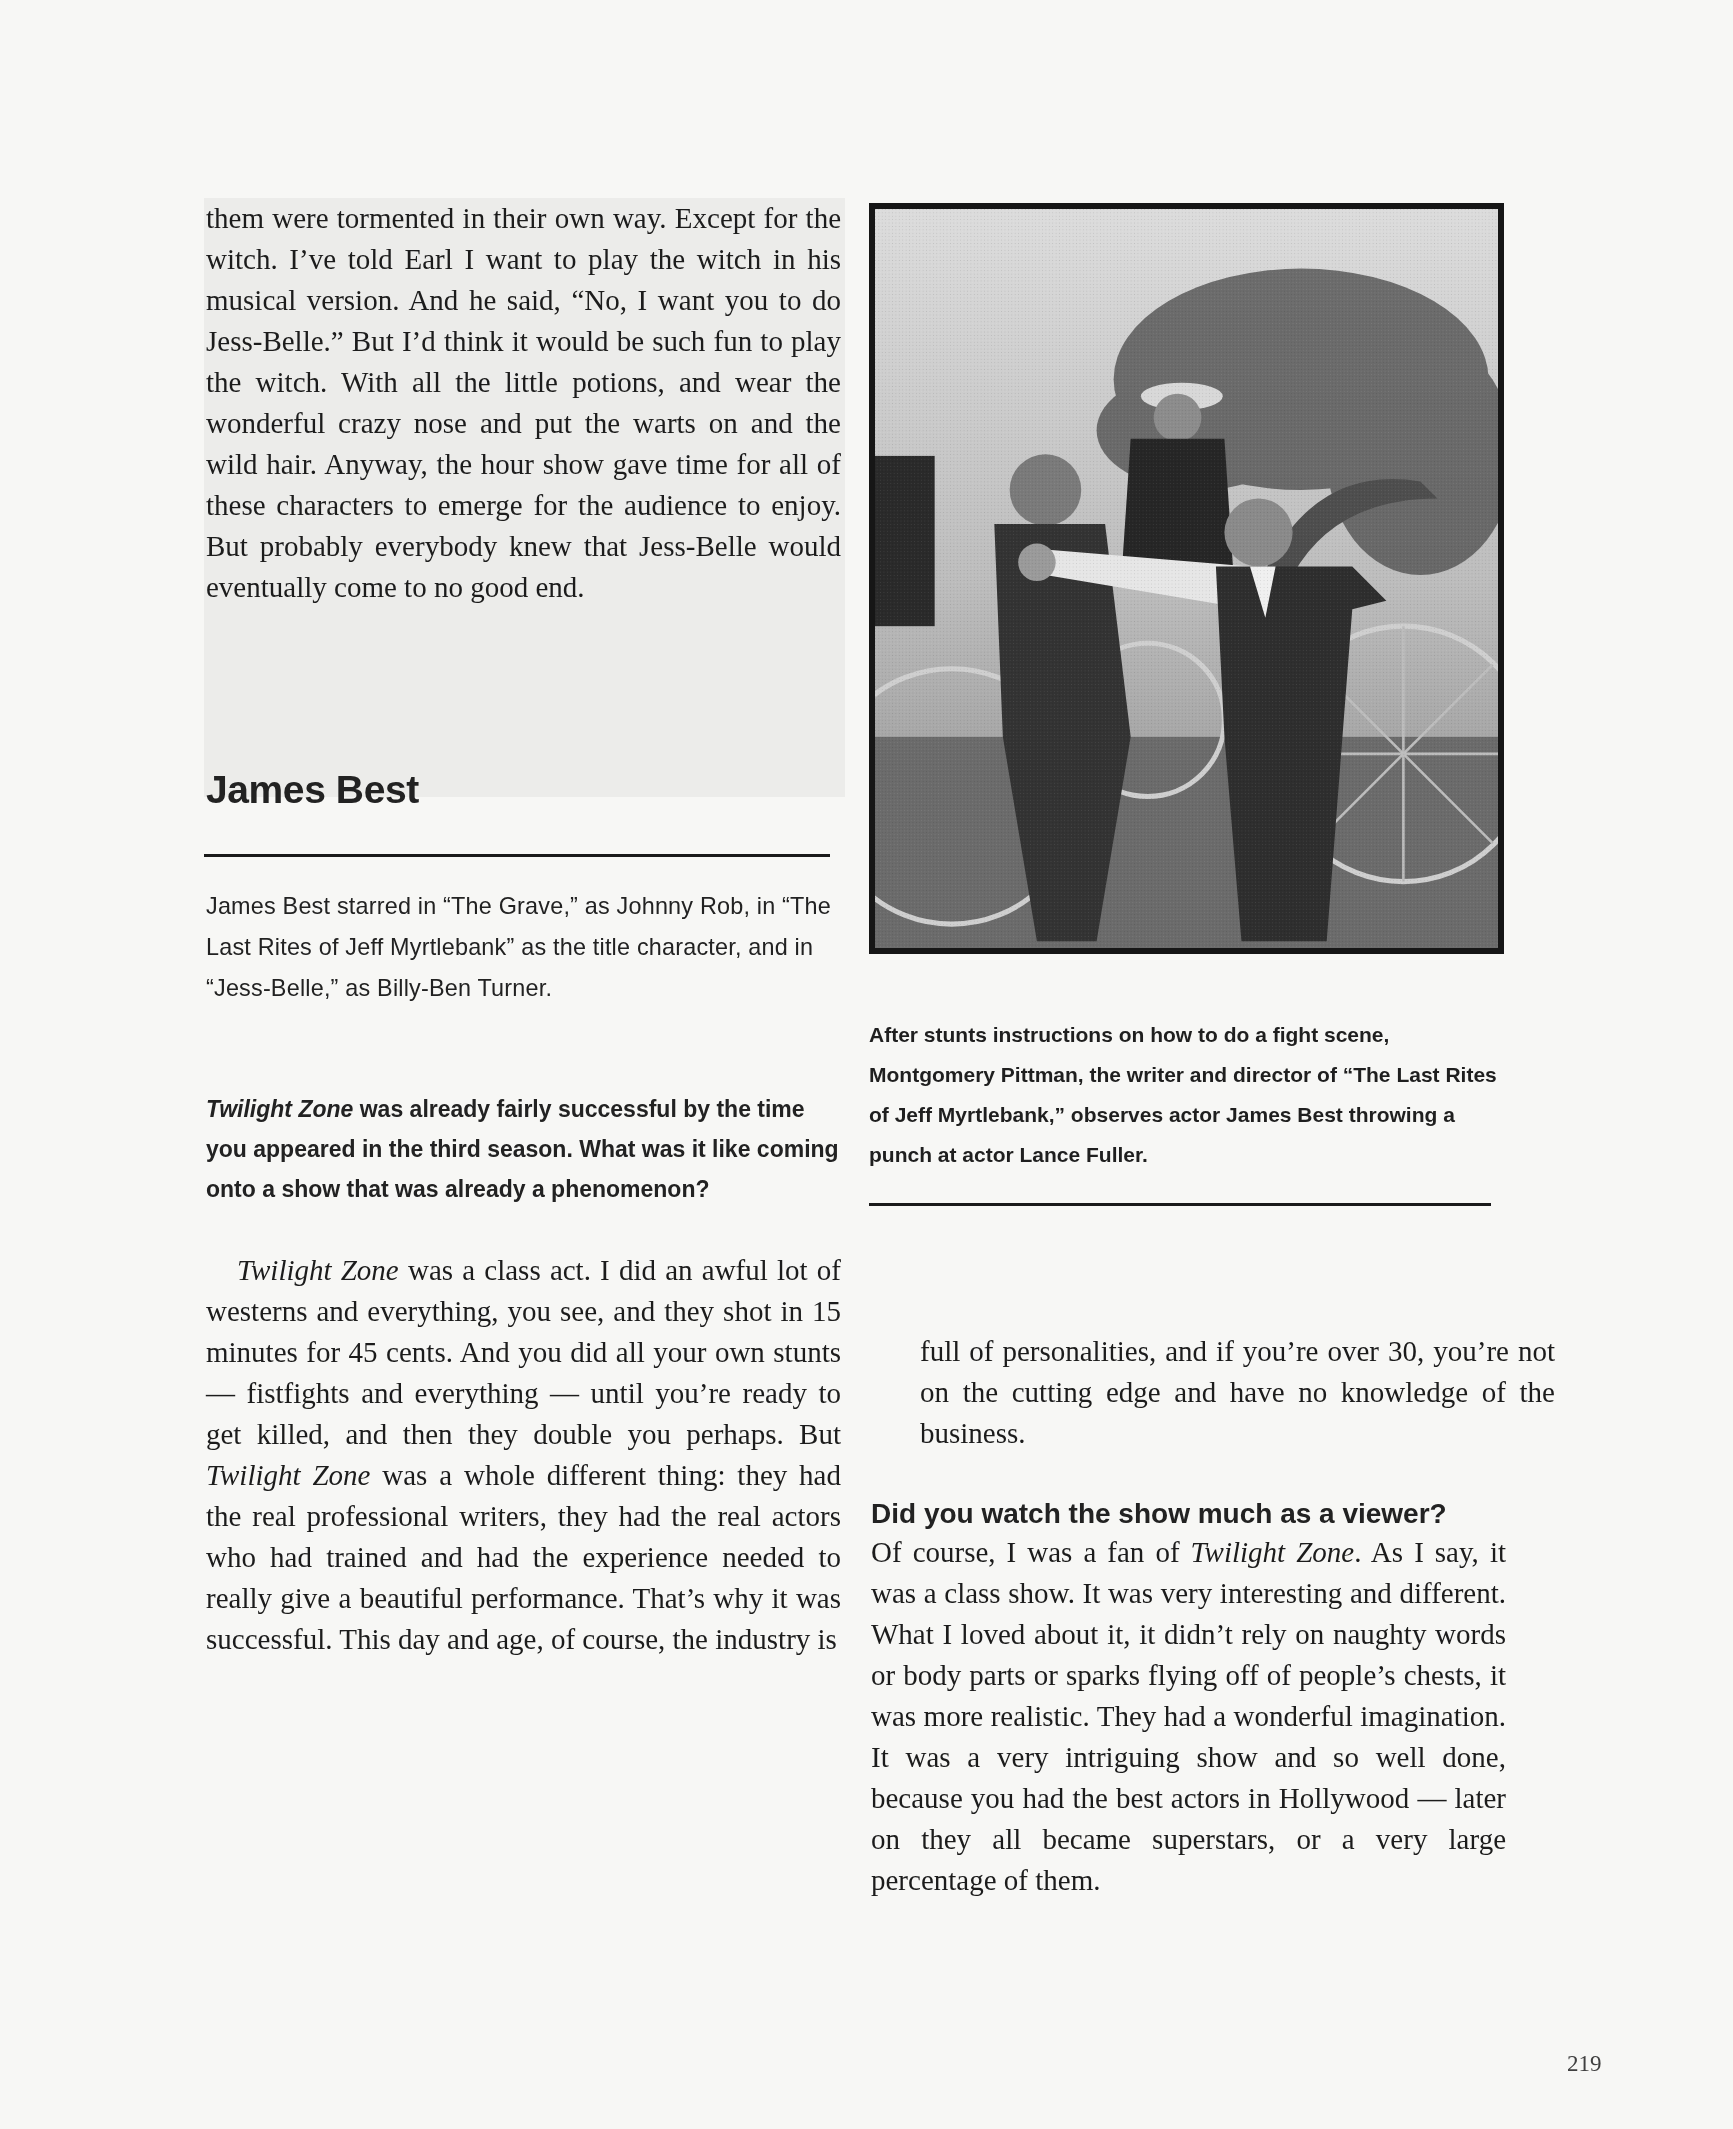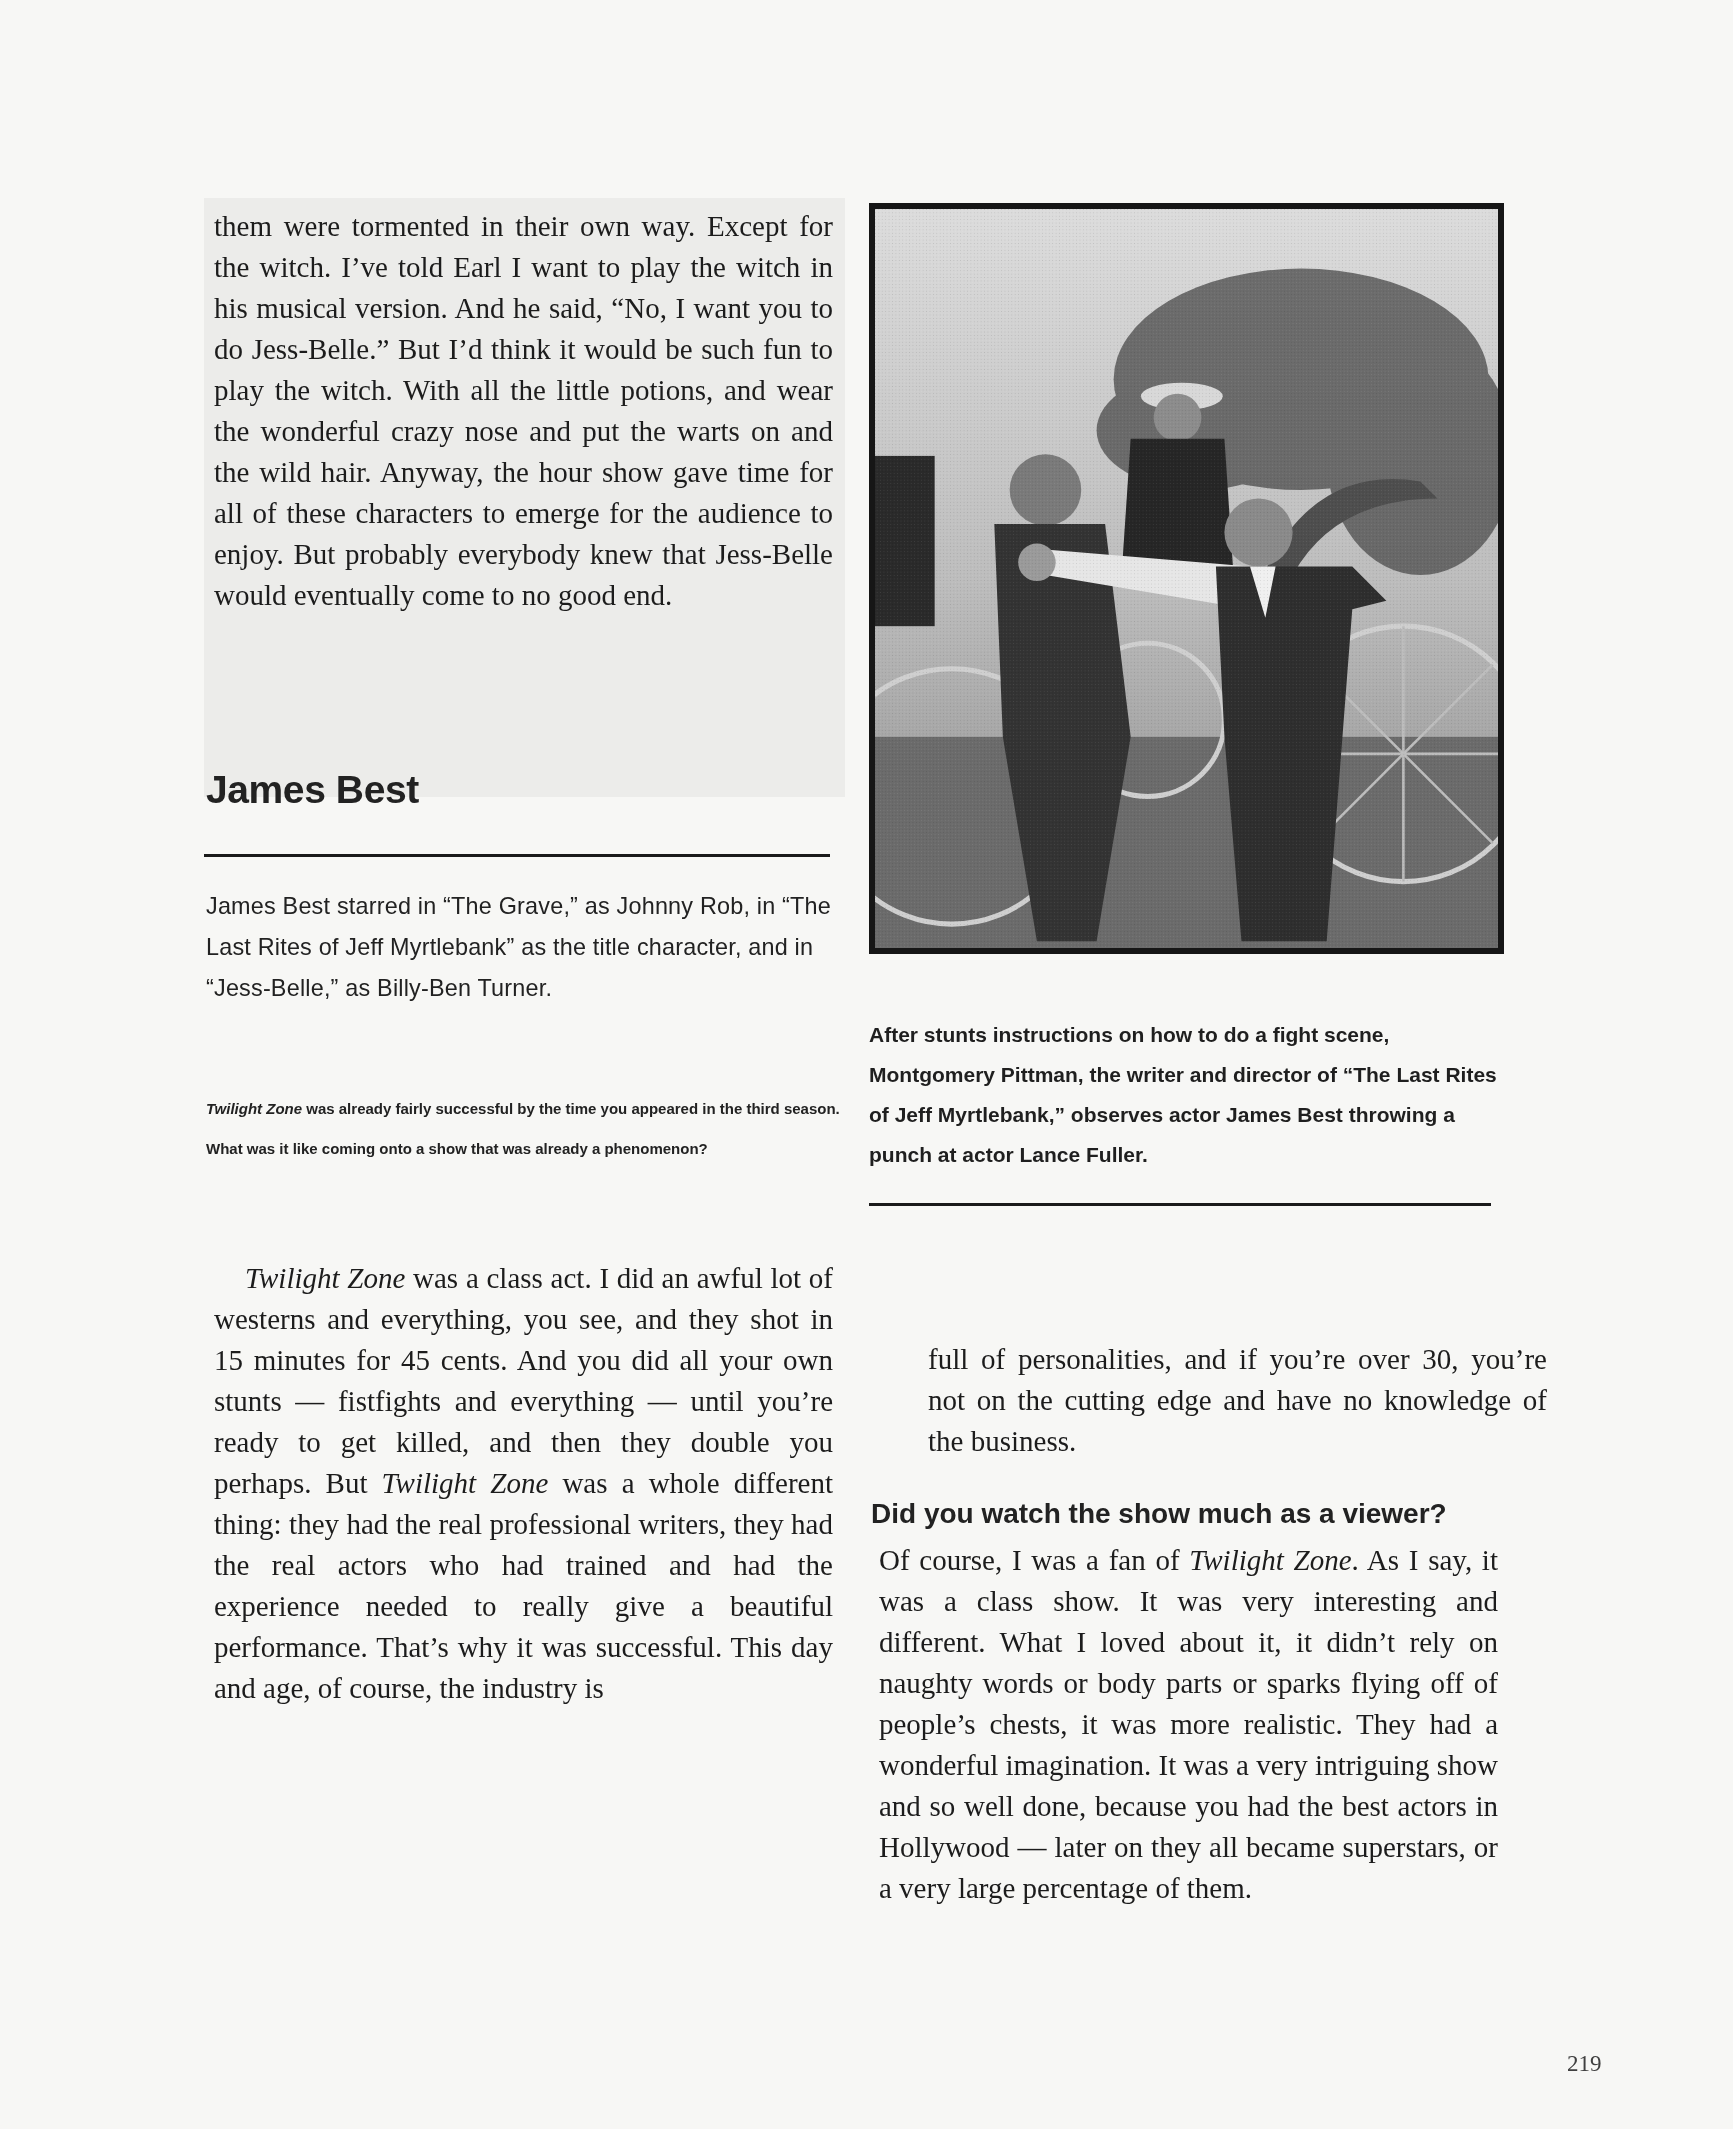--- a/index.html
+++ b/index.html
@@ -11,21 +11,21 @@
 
   .gray-box {
     position: absolute; left: 204px; top: 198px; width: 641px; height: 599px;
     background: #ececea;
   }
   .body-text {
     font-family: "Liberation Serif", "DejaVu Serif", serif;
     font-size: 29px; line-height: 41px;
     text-align: justify; color: #1c1c1c;
   }
-  .body-text p { margin: 8px; }
+  .body-text p { margin: 0; }
   .body-text p.indent { text-indent: 31px; }
   .body-text em { font-style: italic; }
 
   #left-top { position: absolute; left: 206px; top: 198px; width: 635px; }
 
   #section-title {
     position: absolute; left: 206px; top: 768px;
     font-family: "Liberation Sans", "DejaVu Sans", sans-serif;
     font-weight: bold; font-size: 39px; color: #222;
     letter-spacing: -0.4px;
@@ -36,21 +36,21 @@
   #bio {
     position: absolute; left: 206px; top: 886px; width: 635px;
     font-family: "Liberation Sans", "DejaVu Sans", sans-serif;
     font-size: 23.4px; line-height: 41px; color: #222;
     letter-spacing: 0.2px;
   }
 
   #question-1 {
     position: absolute; left: 206px; top: 1089px; width: 635px;
     font-family: "Liberation Sans", "DejaVu Sans", sans-serif;
-    font-weight: bold; font-size: 15px; line-height: 40px; color: #222;
+    font-weight: bold; font-size: 23px; line-height: 40px; color: #222;
   }
   #question-1 em { font-style: italic; }
 
   #answer-1 { position: absolute; left: 206px; top: 1250px; width: 635px; }
 
   #photo-frame {
     position: absolute; left: 869px; top: 203px; width: 635px; height: 751px;
     background: #161616; box-sizing: border-box; padding: 6px;
   }
   #photo {

